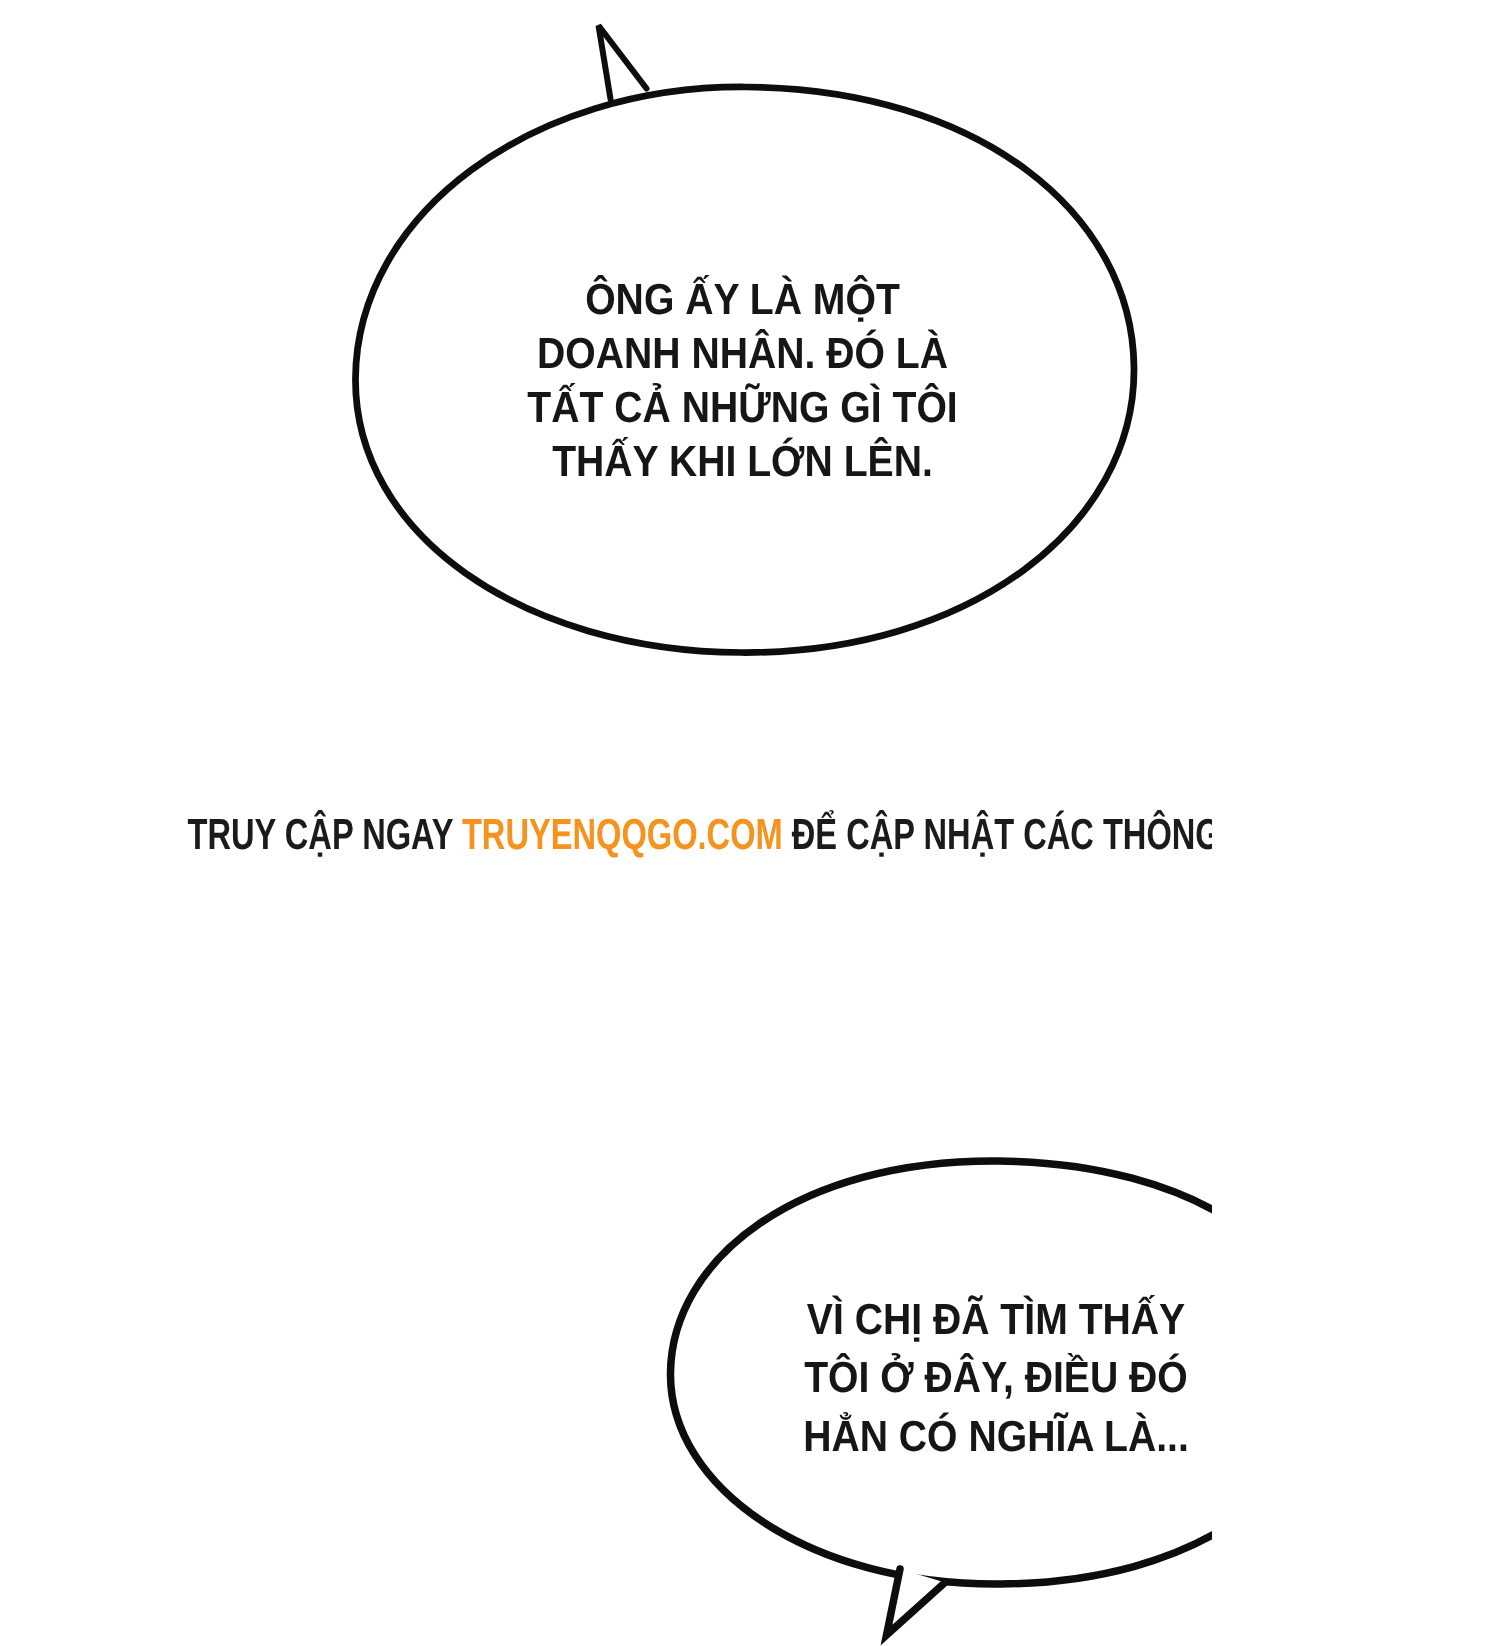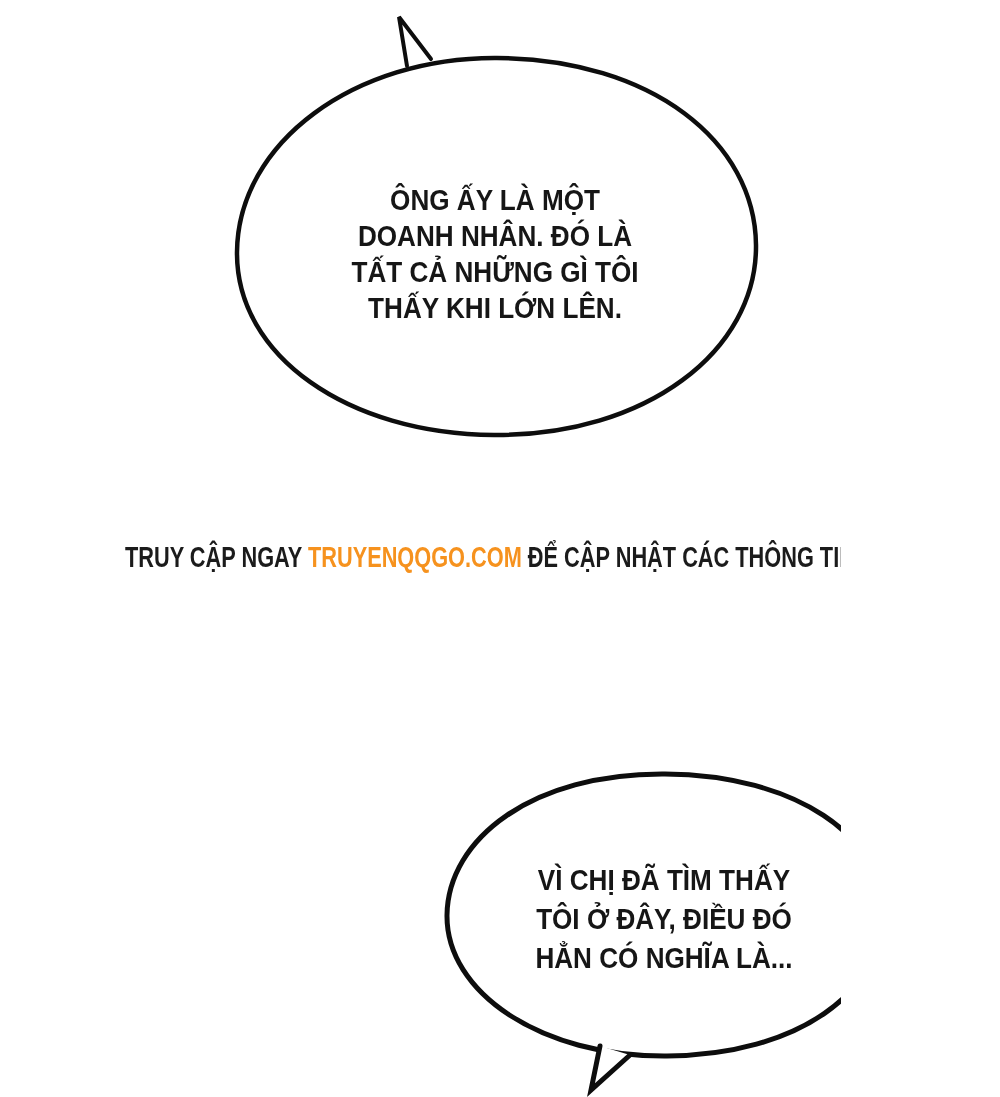--- a/index.html
+++ b/index.html
@@ -7,21 +7,20 @@
     padding: 0;
     background: #ffffff;
   }
   #page {
     position: relative;
     width: 808px;
     height: 1097px;
     background: #ffffff;
     overflow: hidden;
     font-family: "Liberation Sans", sans-serif;
-    padding-left: 33px;
   }
   #bubble-layer {
     position: absolute;
     left: 0;
     top: 0;
     width: 1000px;
     height: 1097px;
   }
   .bubble-outline {
     fill: #ffffff;

